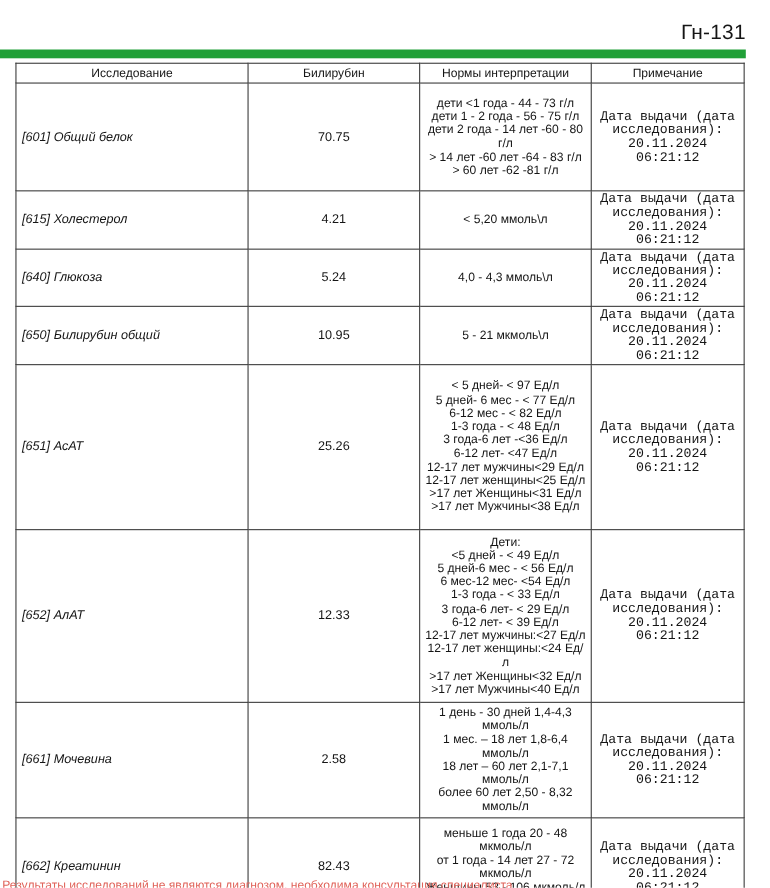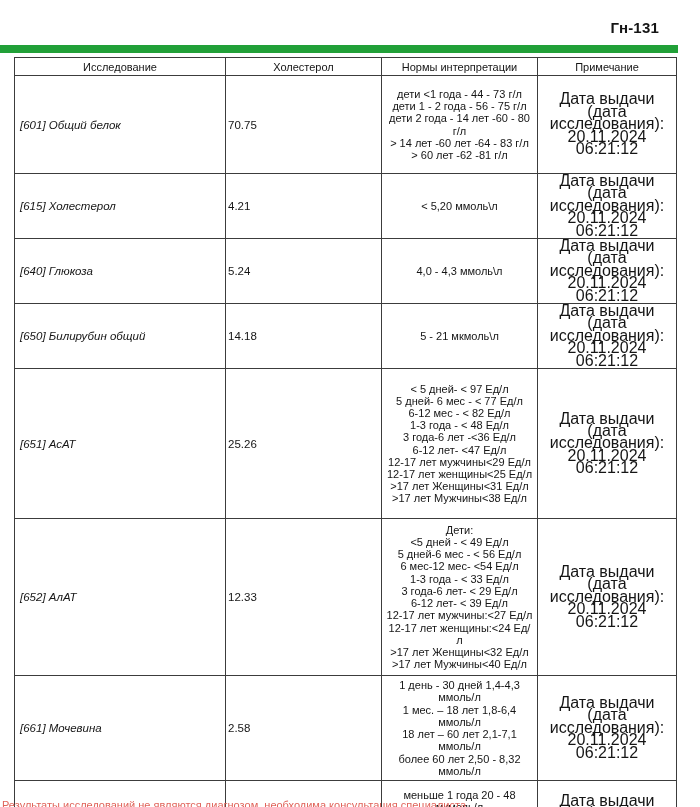--- a/index.html
+++ b/index.html
@@ -14,23 +14,23 @@
   .page {
     position: relative;
     width: 700px;
     height: 807px;
     background: #ffffff;
     overflow: hidden;
   }
   .doc-code {
     position: absolute;
     top: 19px;
-    right: 41px;
-    font-size: 15px;
-    font-weight: bold;
+    right: 22px;
+    font-size: 19px;
+    font-weight: normal;
     letter-spacing: 0.2px;
   }
   .green-bar {
     position: absolute;
     top: 45px;
     left: 0;
     width: 678px;
     height: 8px;
     background: #21a038;
   }
@@ -56,35 +56,37 @@
     padding: 1px 2px;
     margin-left: 16px;
   }
   td.test {
     text-align: left;
     padding: 2px 4px 2px 5px;
     font-size: 11.5px;
     font-style: italic;
   }
   td.result {
+    text-align: center;
     padding: 2px;
     font-size: 11.5px;
   }
   td.norms {
     text-align: center;
     white-space: pre-line;
     padding: 1px 4px;
     font-size: 11px;
     line-height: 12.2px;
   }
   td.note {
     text-align: center;
     padding: 1px 2px;
-    font-size: 16px;
+    font-size: 12px;
     line-height: 12.4px;
+    font-family: Liberation Mono, monospace;
   }
   
   tbody tr:nth-child(1) { height: 98px;  }
   tbody tr:nth-child(2) { height: 37px;  }
   tbody tr:nth-child(3) { height: 38px;  }
   tbody tr:nth-child(4) { height: 37px;  }
   tbody tr:nth-child(5) { height: 150px; }
   tbody tr:nth-child(6) { height: 157px; }
   tbody tr:nth-child(7) { height: 105px; }
   tbody tr:nth-child(8) { height: 90px;  }
@@ -109,21 +111,21 @@
   <table class="results">
     <colgroup>
       <col style="width:211px">
       <col style="width:156px">
       <col style="width:156px">
       <col style="width:139px">
     </colgroup>
     <thead>
       <tr>
         <th>Исследование</th>
-        <th>Холестерол</th>
+        <th>Билирубин</th>
         <th>Нормы интерпретации</th>
         <th>Примечание</th>
       </tr>
     </thead>
     <tbody>
         <tr>
           <td class="test">[601] Общий белок</td>
           <td class="result">70.75</td>
           <td class="norms">дети &lt;1 года - 44 - 73 г/л
 дети 1 - 2 года - 56 - 75 г/л
@@ -139,21 +141,21 @@
           <td class="note">Дата выдачи (дата исследования): 20.11.2024 06:21:12</td>
         </tr>
         <tr>
           <td class="test">[640] Глюкоза</td>
           <td class="result">5.24</td>
           <td class="norms">4,0 - 4,3 ммоль\л</td>
           <td class="note">Дата выдачи (дата исследования): 20.11.2024 06:21:12</td>
         </tr>
         <tr>
           <td class="test">[650] Билирубин общий</td>
-          <td class="result">14.18</td>
+          <td class="result">10.95</td>
           <td class="norms">5 - 21 мкмоль\л</td>
           <td class="note">Дата выдачи (дата исследования): 20.11.2024 06:21:12</td>
         </tr>
         <tr>
           <td class="test">[651] АсАТ</td>
           <td class="result">25.26</td>
           <td class="norms">&lt; 5 дней- &lt; 97 Ед/л
 5 дней- 6 мес - &lt; 77 Ед/л
 6-12 мес - &lt; 82 Ед/л
 1-3 года - &lt; 48 Ед/л

